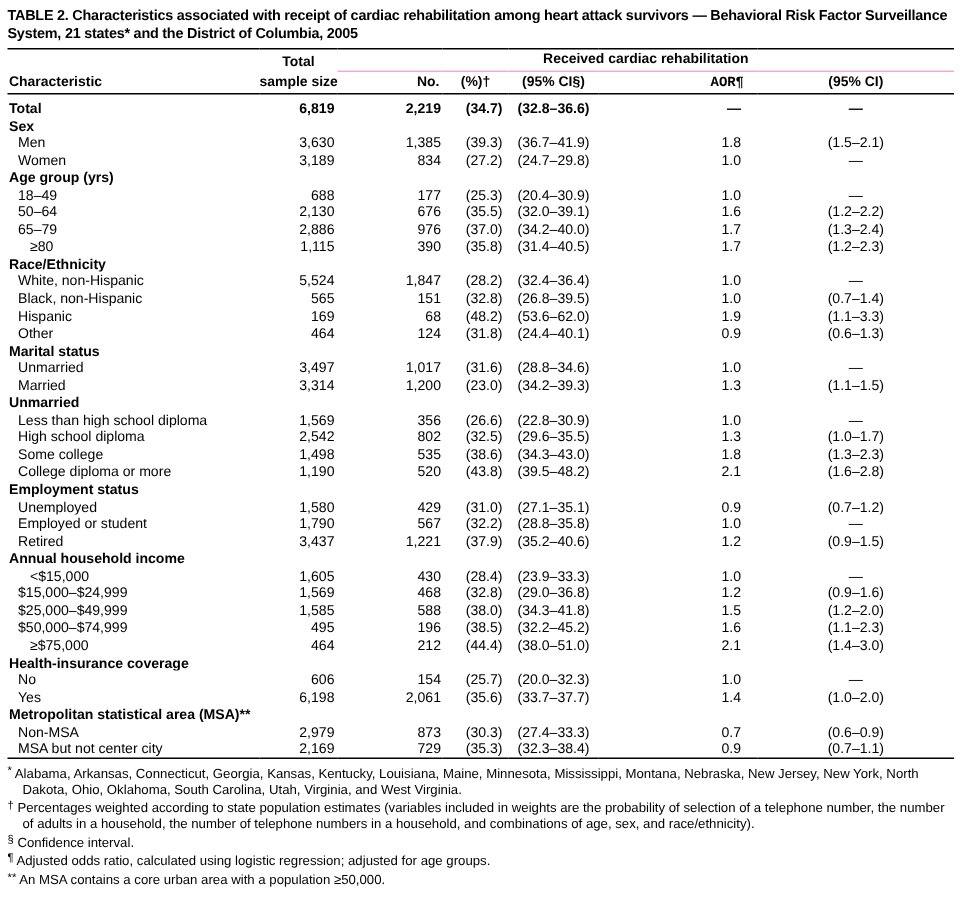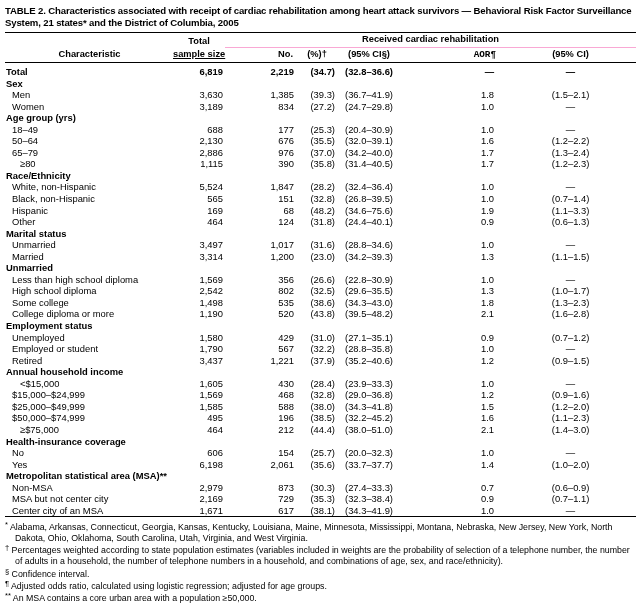--- a/index.html
+++ b/index.html
@@ -24,22 +24,22 @@
   col.c4 { width: 44px; }
   col.c5 { width: 60px; }
   col.c6 { width: 106px; }
   col.c7 { width: 131px; }
   thead th {
     font-size: 9.3px; font-weight: bold; line-height: 11px;
     vertical-align: bottom; padding: 1px 0; white-space: nowrap;
   }
   th.h-group { border-bottom: 1px solid #f9a8d4; text-align: center; padding-bottom: 2px; }
   th.h-total { text-align: center; }
-  th.h-char { text-align: center; padding-left: 1px; }
-  th.h-ss { text-align: right; padding-right: 2px; text-decoration: underline; }
+  th.h-char { text-align: left; padding-left: 1px; }
+  th.h-ss { text-align: right; padding-right: 2px; }
   th.h-no { text-align: right; padding-right: 2px; }
   th.h-pct, th.h-ci1, th.h-ci2 { text-align: center; }
   th.h-aor { text-align: right; padding-right: 9px; font-family: Liberation Mono, monospace; }
   thead tr.h2 th { border-bottom: 1px solid #000; padding-bottom: 2px; }
   tbody td {
     font-size: 9.4px; line-height: 11.55px; white-space: nowrap;
     overflow: hidden; padding: 0;
   }
   tbody tr:first-child td { padding-top: 3px; }
   td.lab { text-align: left; padding-left: 1px; }
@@ -181,21 +181,21 @@
           <td class="c-pct">(32.8)</td>
           <td class="c-ci">(26.8–39.5)</td>
           <td class="c-aor">1.0</td>
           <td class="c-aor_ci">(0.7–1.4)</td>
         </tr>
         <tr class="item">
           <td class="lab item">Hispanic</td>
           <td class="c-sample">169</td>
           <td class="c-no">68</td>
           <td class="c-pct">(48.2)</td>
-          <td class="c-ci">(34.6–75.6)</td>
+          <td class="c-ci">(53.6–62.0)</td>
           <td class="c-aor">1.9</td>
           <td class="c-aor_ci">(1.1–3.3)</td>
         </tr>
         <tr class="item">
           <td class="lab item">Other</td>
           <td class="c-sample">464</td>
           <td class="c-no">124</td>
           <td class="c-pct">(31.8)</td>
           <td class="c-ci">(24.4–40.1)</td>
           <td class="c-aor">0.9</td>
@@ -373,29 +373,20 @@
           <td class="c-aor_ci">(0.6–0.9)</td>
         </tr>
         <tr class="item">
           <td class="lab item">MSA but not center city</td>
           <td class="c-sample">2,169</td>
           <td class="c-no">729</td>
           <td class="c-pct">(35.3)</td>
           <td class="c-ci">(32.3–38.4)</td>
           <td class="c-aor">0.9</td>
           <td class="c-aor_ci">(0.7–1.1)</td>
-        </tr>
-        <tr class="item">
-          <td class="lab item">Center city of an MSA</td>
-          <td class="c-sample">1,671</td>
-          <td class="c-no">617</td>
-          <td class="c-pct">(38.1)</td>
-          <td class="c-ci">(34.3–41.9)</td>
-          <td class="c-aor">1.0</td>
-          <td class="c-aor_ci">—</td>
         </tr>
       </tbody>
   </table>
 
   <div class="footnotes">
       <p class="fn"><span class="fn-sym">*</span><span> Alabama, Arkansas, Connecticut, Georgia, Kansas, Kentucky, Louisiana, Maine, Minnesota, Mississippi, Montana, Nebraska, New Jersey, New York, North Dakota, Ohio, Oklahoma, South Carolina, Utah, Virginia, and West Virginia.</span></p>
       <p class="fn"><span class="fn-sym">†</span><span> Percentages weighted according to state population estimates (variables included in weights are the probability of selection of a telephone number, the number of adults in a household, the number of telephone numbers in a household, and combinations of age, sex, and race/ethnicity).</span></p>
       <p class="fn"><span class="fn-sym">§</span><span> Confidence interval.</span></p>
       <p class="fn"><span class="fn-sym">¶</span><span> Adjusted odds ratio, calculated using logistic regression; adjusted for age groups.</span></p>
       <p class="fn"><span class="fn-sym">**</span><span> An MSA contains a core urban area with a population ≥50,000.</span></p>

